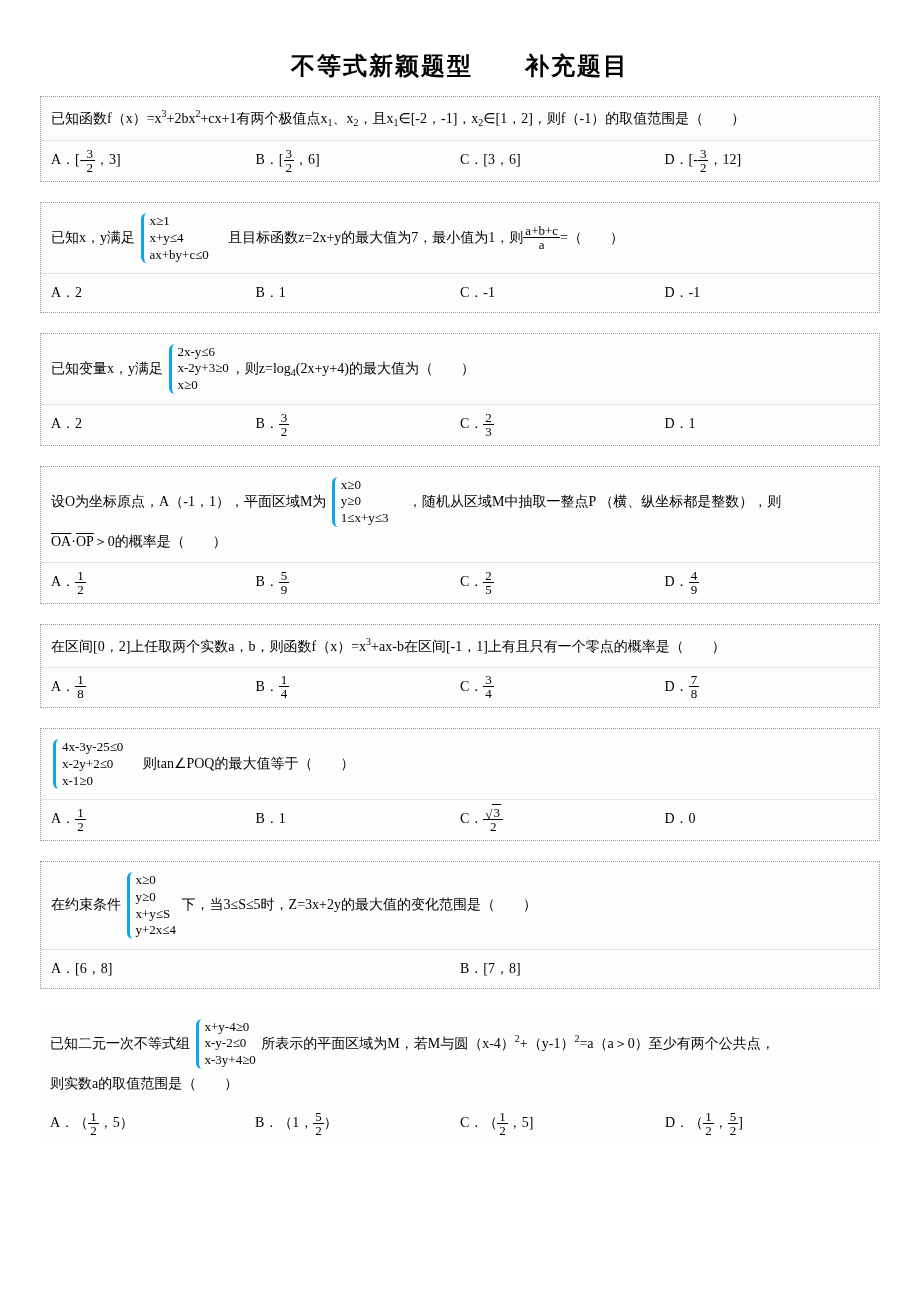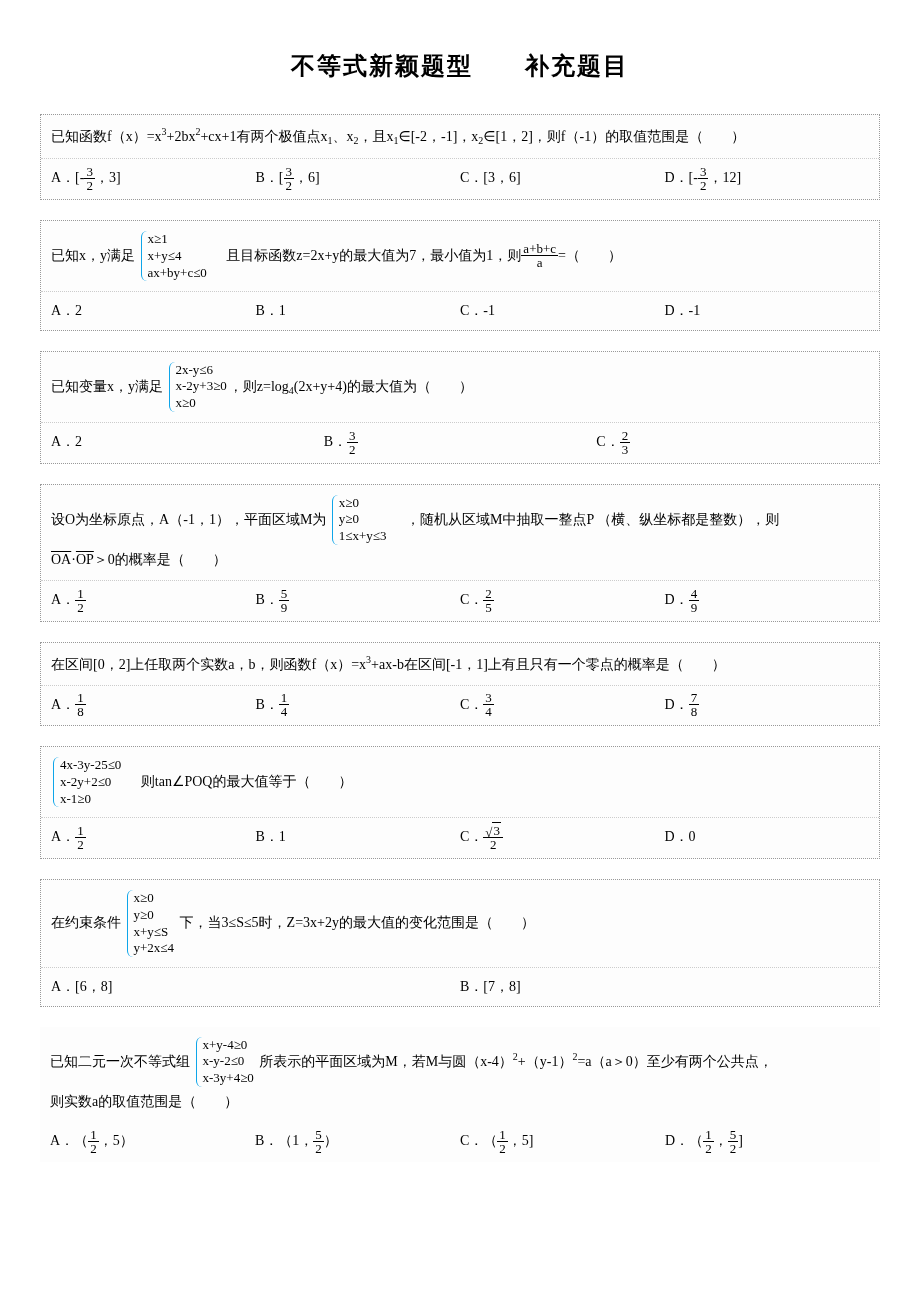--- a/index.html
+++ b/index.html
@@ -8,21 +8,21 @@
       background: #fff;
       font-family: "SimSun", "宋体", serif;
       font-size: 14px;
       color: #000;
       padding: 50px 40px;
     }
     .title {
       text-align: center;
       font-size: 24px;
       font-weight: bold;
-      margin-bottom: 32px;
+      margin-bottom: 14px;
       letter-spacing: 2px;
     }
     .question {
       border: 1px dotted #999;
       margin-bottom: 20px;
       background: #fdfdfd;
     }
     .qtext {
       padding: 8px 10px;
       line-height: 1.8;
@@ -45,21 +45,21 @@
       position: relative;
       top: -1px;
     }
     .frac .num { display: block; border-bottom: 1px solid #000; padding: 0 2px; }
     .frac .den { display: block; padding: 0 2px; }
     .brace-content {
       display: inline-block;
       vertical-align: middle;
       line-height: 1.3;
       font-size: 13px;
-      border-left: 1px solid #0ea5e9;
+      border-left: 3px solid #0ea5e9;
       border-radius: 6px 0 0 6px;
       padding-left: 6px;
       margin: 2px 2px;
     }
     .brace-content div { white-space: nowrap; }
     sub { font-size: 10px; }
     sup { font-size: 10px; }
     .vec { text-decoration: overline; }
     .sqrt { border-top: 1px solid #000; padding: 0 1px; }
     .sqrt-sym { position: relative; top: 2px; }
@@ -105,20 +105,21 @@
     <span class="brace-content">
       <div>2x-y≤6</div>
       <div>x-2y+3≥0</div>
       <div>x≥0</div>
     </span><span>，则z=log</span><sub>4</sub><span>(2x+y+4)的最大值为（　　）</span>
   </div>
   <div class="choices">
     <div class="choice">A．2</div>
     <div class="choice"><span>B．</span><span class="frac"><span class="num">3</span><span class="den">2</span></span></div>
     <div class="choice"><span>C．</span><span class="frac"><span class="num">2</span><span class="den">3</span></span></div>
+    <div class="choice">D．1</div>
   </div>
 </div>
 
 <div class="question">
   <div class="qtext">
     <span>设O为坐标原点，A（-1，1），平面区域M为</span>
     <span class="brace-content">
       <div>x≥0</div>
       <div>y≥0</div>
       <div>1≤x+y≤3</div>

